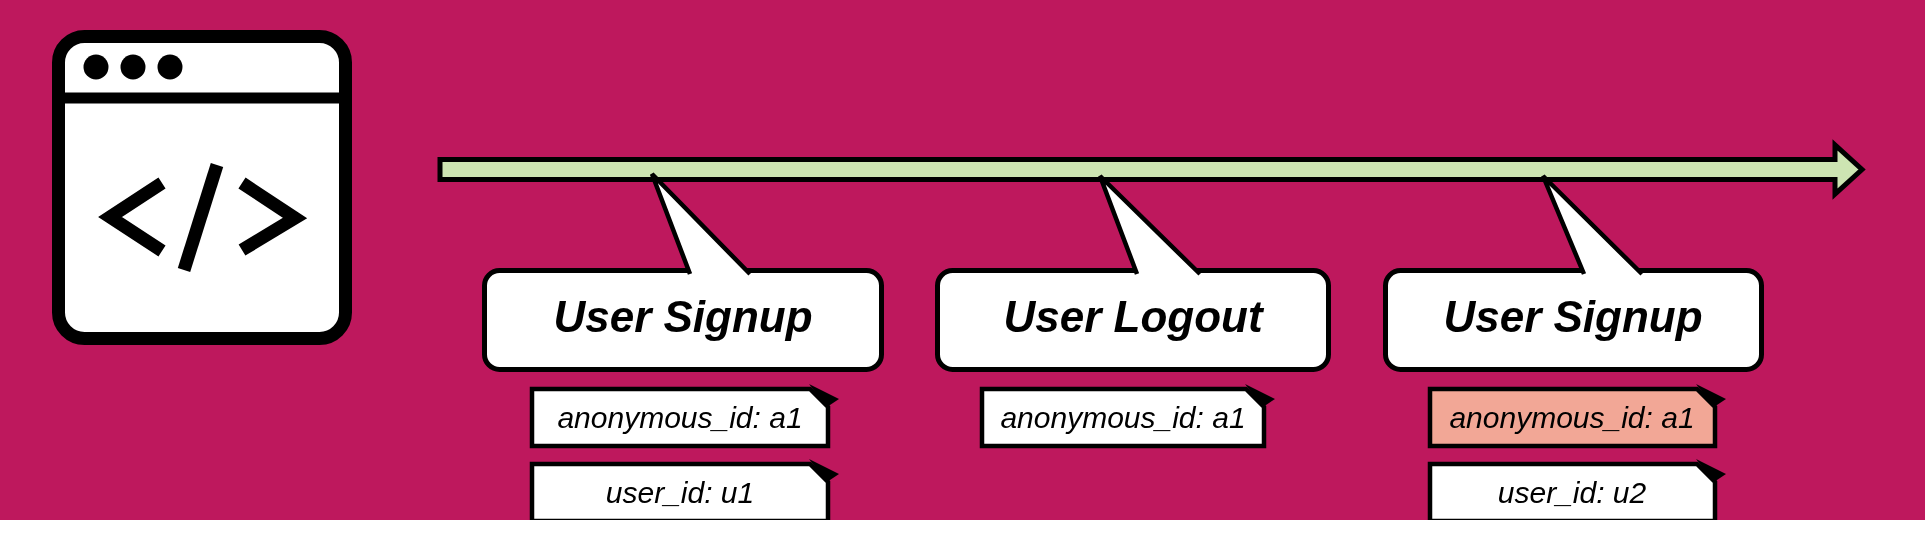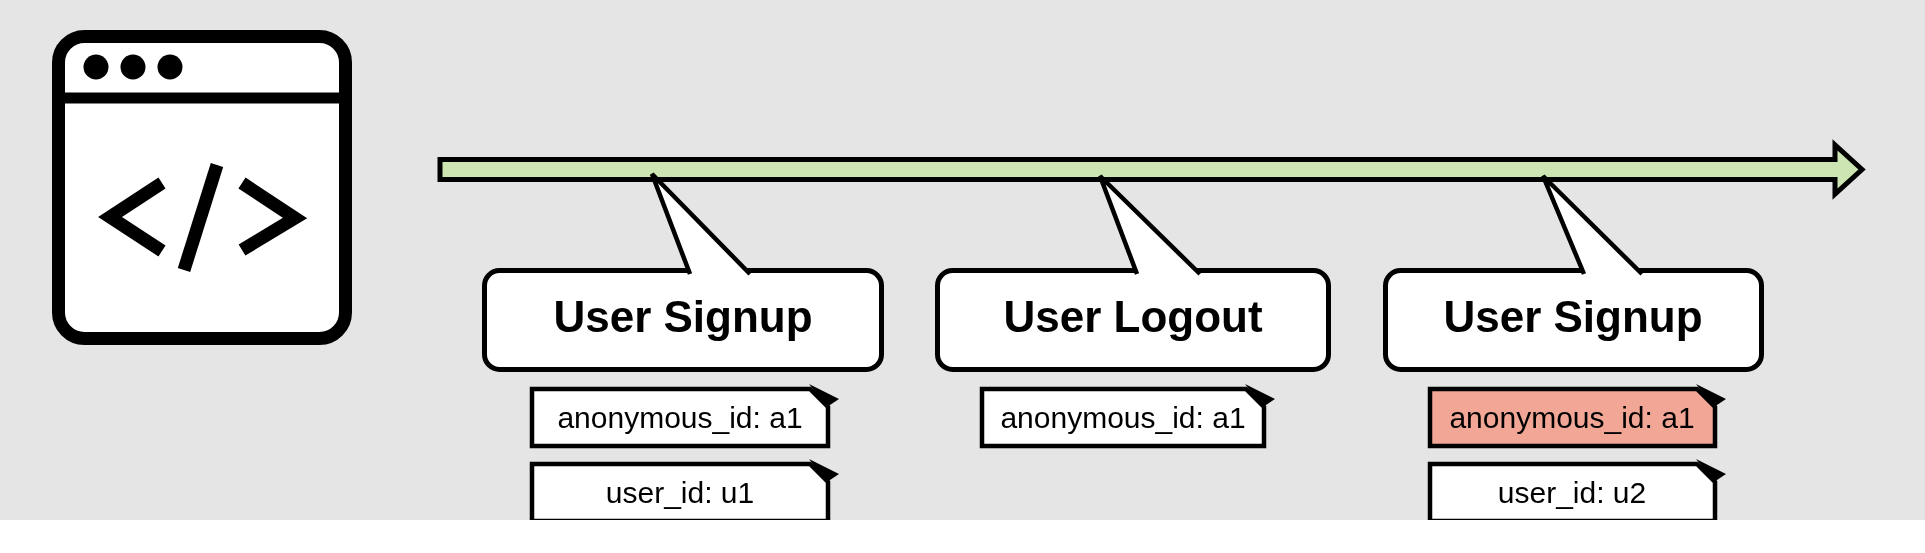--- a/index.html
+++ b/index.html
@@ -1,16 +1,16 @@
 <!DOCTYPE html>
 <html><head>
 <meta charset="utf-8">
 <style>
   html,body{margin:0;padding:0;background:#ffffff;}
-  #canvas{position:relative;width:1925px;height:520px;background:#e5e5e5;overflow:hidden;}
+  #canvas{position:relative;width:1925px;height:520px;background:#be185d;overflow:hidden;font-style:italic;}
   svg text{font-family:"Liberation Sans",sans-serif;}
   .event-title{font-weight:bold;font-size:44px;fill:#000;}
   .tag-label{font-size:30px;fill:#000;}
 </style>
 </head>
 <body>
 
 <div id="canvas">
 <svg width="1925" height="553" viewBox="0 0 1925 553" xmlns="http://www.w3.org/2000/svg">
 

